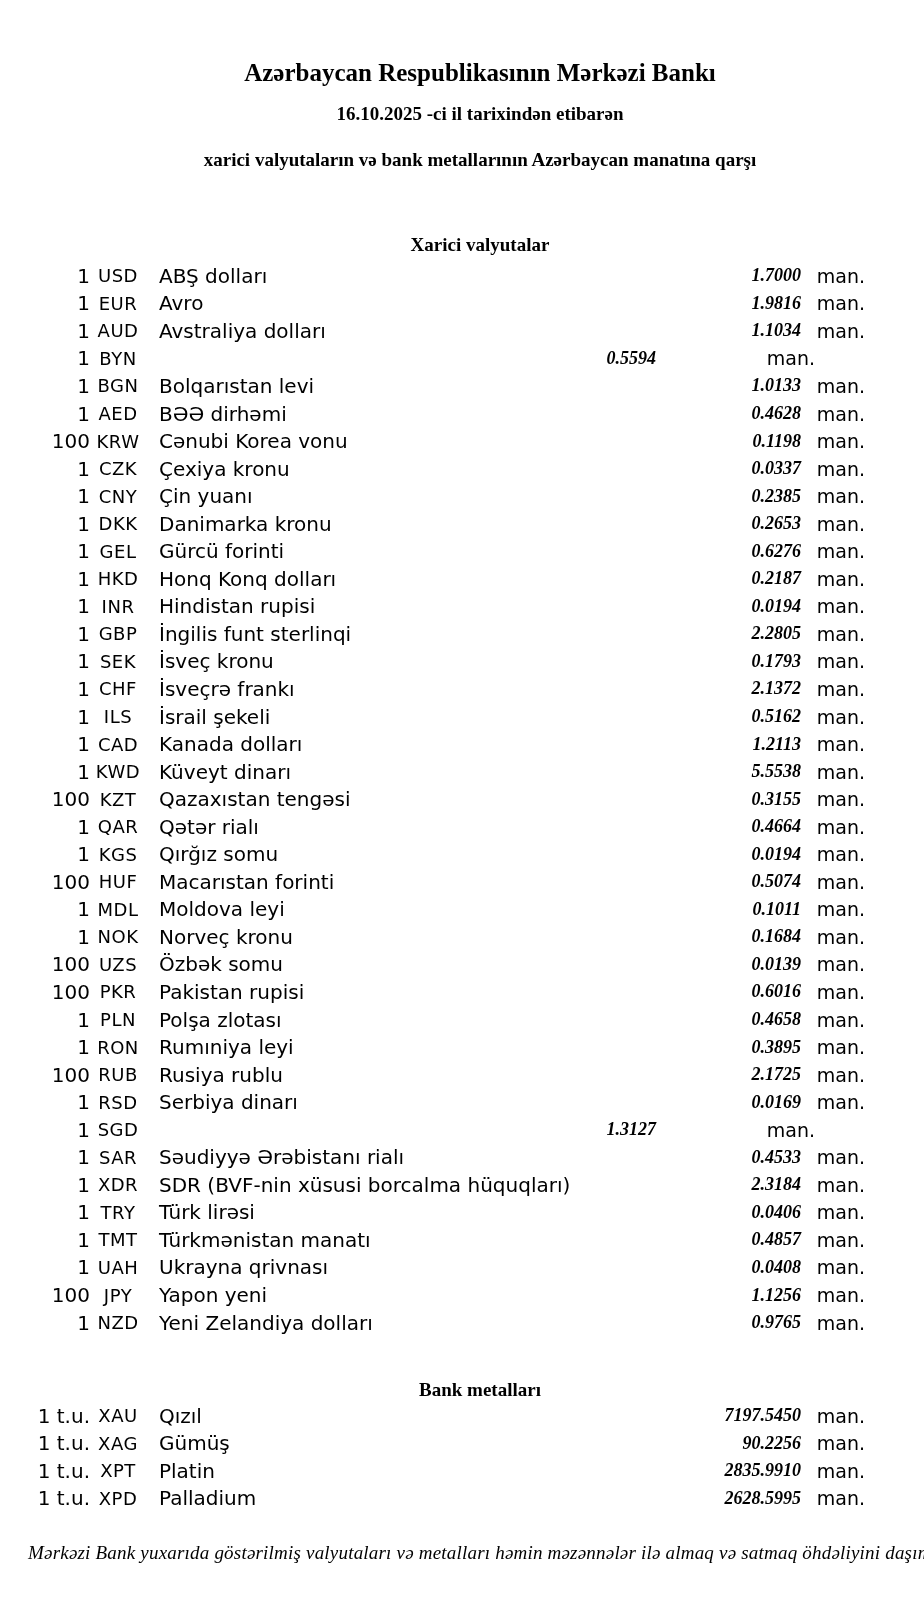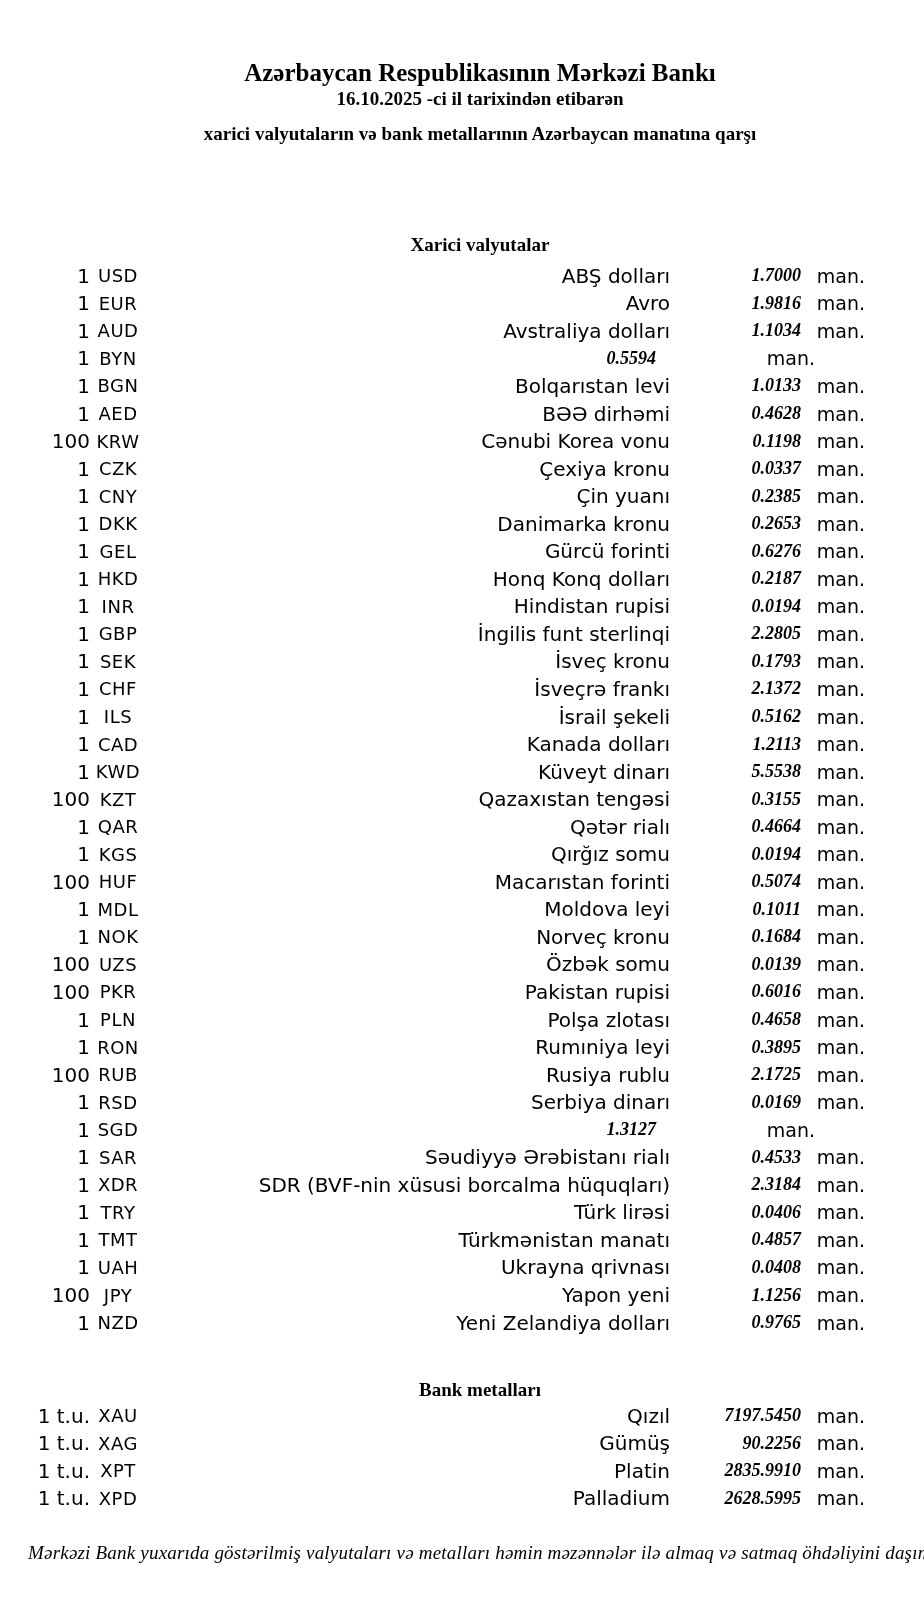--- a/index.html
+++ b/index.html
@@ -23,22 +23,22 @@
     font-weight: bold;
     font-size: 25px;
     line-height: 30px;
   }
   .hline {
     font-family: "Liberation Serif", serif;
     font-weight: bold;
     font-size: 19px;
     line-height: 22px;
   }
-  .hline.date   { }
-  .hline.scope  { margin-top: 13px; }
+  .hline.date   { margin-top: 15px; }
+  .hline.scope  { margin-top: 24px; }
   .hline.bullet { margin-top: 12px; }
 
   .section-heading {
     position: absolute; left: 0; right: 0;
     font-family: "Liberation Serif", serif;
     font-weight: bold;
     font-size: 19px;
     line-height: 22px;
   }
   .section-heading.currencies { top: 234px; }
@@ -50,21 +50,21 @@
 
   .rate-row {
     display: grid;
     grid-template-columns: 62px 56px 1fr 145px 50px;
     align-items: center;
     height: 27.55px;
     padding: 0 59px 0 28px;
   }
   .cell-qty  { text-align: right;  font-size: 20px; white-space: nowrap; }
   .cell-code { text-align: center; font-size: 18px; letter-spacing: 0.5px; }
-  .cell-name { text-align: right;   font-size: 20px; padding-left: 13px; white-space: nowrap; }
+  .cell-name { text-align: left;   font-size: 20px; padding-left: 13px; white-space: nowrap; }
   .cell-rate {
     text-align: right;
     font-family: "Liberation Serif", serif;
     font-weight: bold;
     font-style: italic;
     font-size: 18px;
     padding-right: 14px;
     white-space: nowrap;
   }
   .cell-unit { text-align: right; font-size: 19px; }

